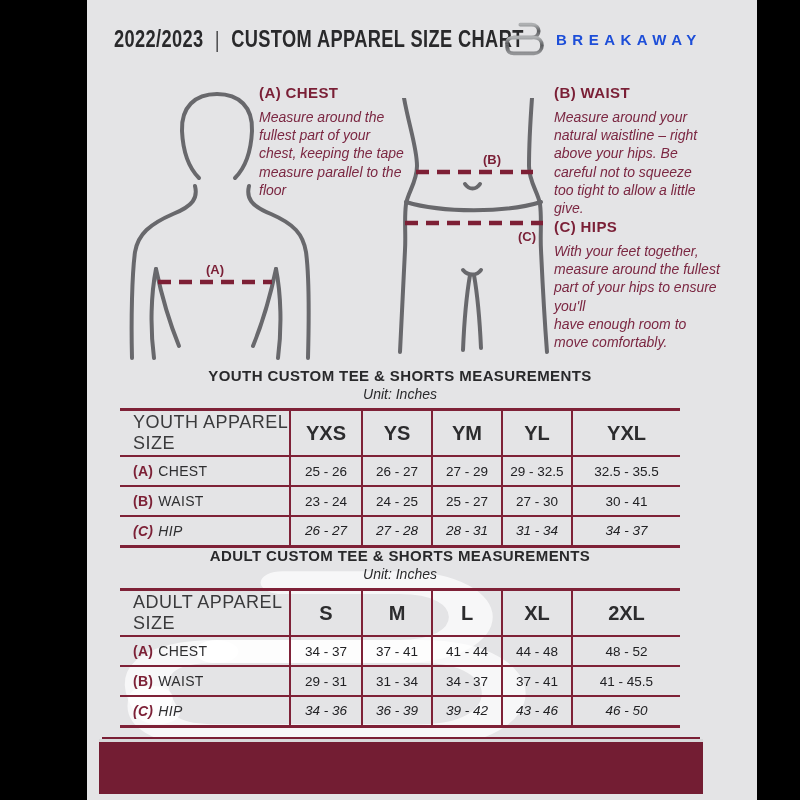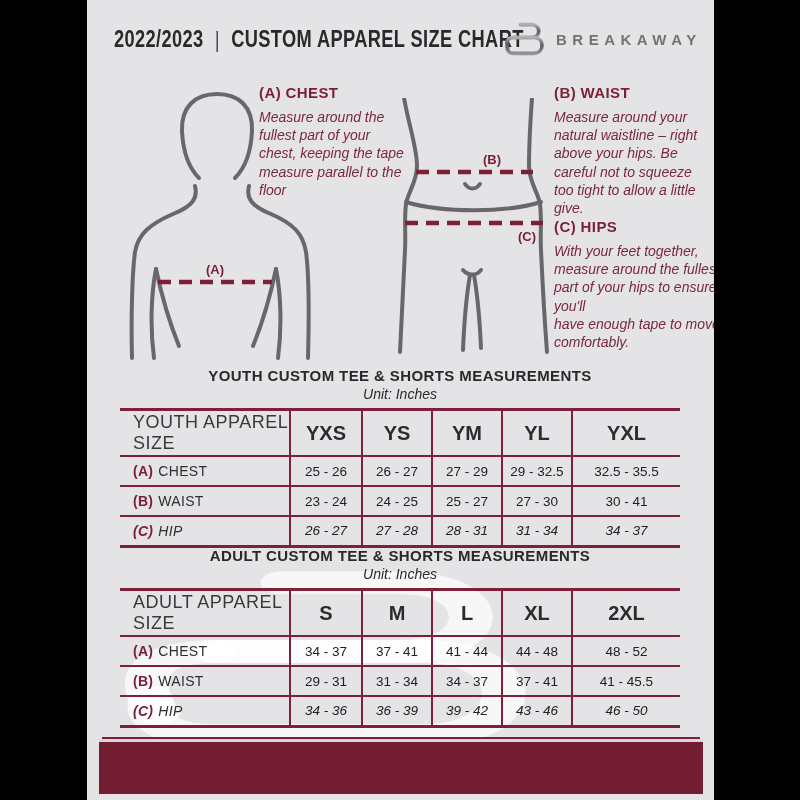--- a/index.html
+++ b/index.html
@@ -1,27 +1,27 @@
 <!DOCTYPE html>
 <html><head>
 <meta charset="utf-8">
 <style>
   html,body{margin:0;padding:0;background:#000;}
   .stage{position:relative;width:800px;height:800px;background:#000;overflow:hidden;
          font-family:"Liberation Sans",sans-serif;}
-  .page{position:absolute;left:87px;top:0;width:627px;height:800px;background:#e4e4e6;overflow:hidden;}
+  .page{position:absolute;left:87px;top:0;width:627px;height:800px;background:#e4e4e6;overflow:hidden;padding-left:43px;}
 
   
   .header-title{position:absolute;left:27px;top:25px;display:flex;gap:15px;align-items:baseline;
     font-weight:700;font-size:24px;color:#29292b;transform:scaleX(.76);transform-origin:left top;
     white-space:nowrap;letter-spacing:.5px;}
   .header-title .divider{font-weight:400;color:#39393b;font-size:22px;}
   .logo{position:absolute;left:416px;top:15px;width:46px;height:48px;}
   .brand{position:absolute;left:469px;top:31px;font-size:15px;font-weight:700;letter-spacing:5.5px;
-    color:#737373;white-space:nowrap;}
+    color:#1d4ed8;white-space:nowrap;}
 
   
   .instr{position:absolute;color:#7b2742;}
   .instr .instr-label{font-weight:700;font-size:15px;color:#7a1f36;letter-spacing:.4px;}
   .instr .instr-text{margin-top:7px;font-style:italic;font-size:14px;line-height:1.3;
     color:#7b2742;white-space:pre-line;}
   #instr-a{left:172px;top:84px;width:152px;}
   #instr-b{left:467px;top:84px;width:158px;}
   #instr-c{left:467px;top:218px;width:168px;}
 
@@ -129,21 +129,21 @@
       <div class="instr-label">(A) CHEST</div>
       <div class="instr-text">Measure around the fullest part of your chest, keeping the tape measure parallel to the floor</div>
     </div>
     <div id="instr-b" class="instr">
       <div class="instr-label">(B) WAIST</div>
       <div class="instr-text">Measure around your natural waistline – right above your hips. Be careful not to squeeze too tight to allow a little give.</div>
     </div>
     <div id="instr-c" class="instr">
       <div class="instr-label">(C) HIPS</div>
       <div class="instr-text">With your feet together, measure around the fullest part of your hips to ensure you'll
-have enough tape to move comfortably.</div>
+have enough room to move comfortably.</div>
     </div>
 
     <div id="youth-title" class="section-title">YOUTH CUSTOM TEE &amp; SHORTS MEASUREMENTS</div>
     <div id="youth-unit" class="unit">Unit: Inches</div>
     <table id="youth-table" class="size-table">
       <colgroup>
           <col class="c0">
           <col class="c1">
           <col class="c2">
           <col class="c3">

